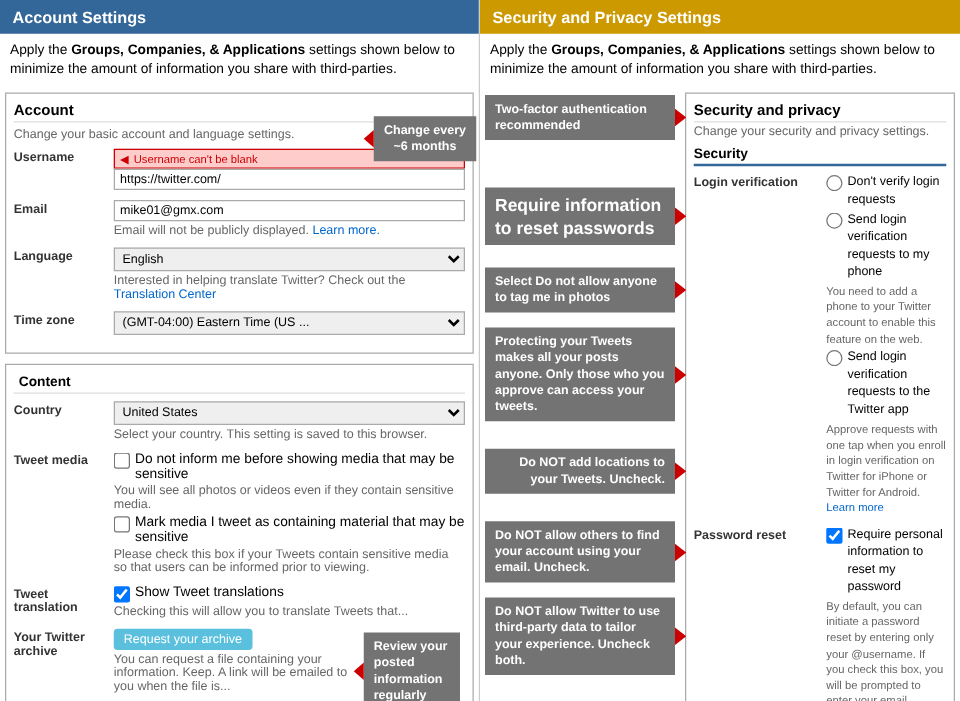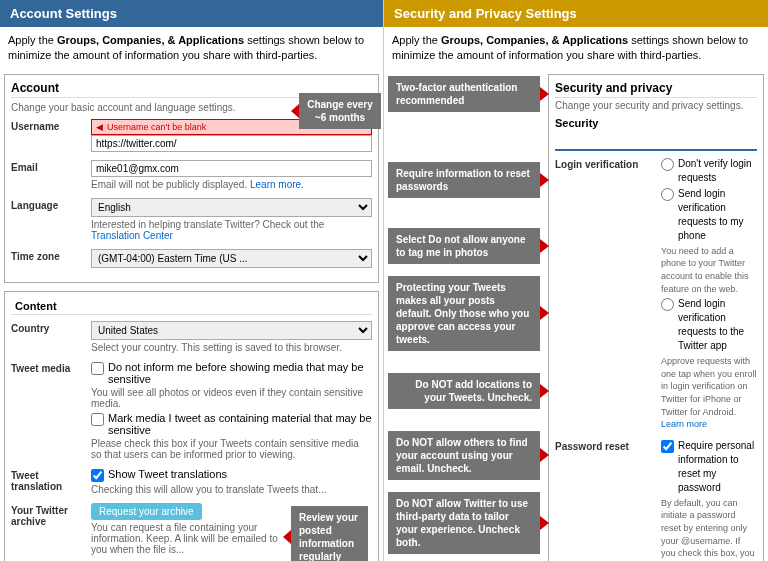--- a/index.html
+++ b/index.html
@@ -76,21 +76,21 @@
     
     .sp-box {
       border: 1px solid #aaa;
       margin: 4px;
       padding: 6px;
       background: #fff;
     }
     .sp-box-title { font-size: 12px; font-weight: bold; border-bottom: 1px solid #ddd; margin-bottom: 2px; padding-bottom: 2px; }
     .sp-box-subtitle { font-size: 10px; color: #666; margin-bottom: 6px; }
 
-    .sp-section-title { font-weight: bold; font-size: 11px; border-bottom: 2px solid #336699; padding-bottom: 20px; margin-bottom: 6px; margin-top: 4px; }
+    .sp-section-title { font-weight: bold; font-size: 11px; border-bottom: 2px solid #336699; padding-bottom: 2px; margin-bottom: 6px; margin-top: 4px; }
 
     .sp-row { display: flex; align-items: flex-start; margin-bottom: 8px; }
     .sp-label { width: 106px; font-size: 10px; font-weight: bold; color: #333; padding-top: 2px; flex-shrink: 0; }
     .sp-content { flex: 1; font-size: 10px; line-height: 1.4; }
 
     .radio-row { display: flex; align-items: flex-start; margin-bottom: 2px; }
     .radio-row input { margin-right: 4px; margin-top: 1px; flex-shrink: 0; }
 
     .sp-helper { font-size: 9px; color: #666; margin-top: 2px; }
     .sp-helper a { color: #0066cc; text-decoration: none; }
@@ -242,32 +242,32 @@
     </div>
 
     <div style="display:flex; align-items:flex-start;">
 
       <div style="width:160px; padding:4px 0; display:flex; flex-direction:column; gap:2px;">
         <div class="callout-red" style="margin:2px 4px; font-size:10px;">
           <span>Two-factor authentication recommended</span>
           <div style="position:absolute;right:-9px;top:50%;transform:translateY(-50%);width:0;height:0;border-top:7px solid transparent;border-bottom:7px solid transparent;border-left:9px solid #cc0000;"></div>
         </div>
         <div style="height:30px;"></div>
-        <div class="callout-red" style="margin:14px 4px; font-size:10px;">
+        <div class="callout-red" style="margin:2px 4px; font-size:14px;">
           <span>Require information to reset passwords</span>
           <div style="position:absolute;right:-9px;top:50%;transform:translateY(-50%);width:0;height:0;border-top:7px solid transparent;border-bottom:7px solid transparent;border-left:9px solid #cc0000;"></div>
         </div>
         <div style="height:10px;"></div>
         <div class="callout-red" style="margin:2px 4px; font-size:10px;">
           <span>Select <strong>Do not allow anyone to tag me in photos</strong></span>
           <div style="position:absolute;right:-9px;top:50%;transform:translateY(-50%);width:0;height:0;border-top:7px solid transparent;border-bottom:7px solid transparent;border-left:9px solid #cc0000;"></div>
         </div>
         <div style="height:4px;"></div>
         <div class="callout-red" style="margin:2px 4px; font-size:10px;">
-          <span>Protecting your Tweets makes all your posts default. Only those who you approve can access your tweets.</span>
+          <span>Protecting your Tweets makes all your posts anyone. Only those who you approve can access your tweets.</span>
           <div style="position:absolute;right:-9px;top:50%;transform:translateY(-50%);width:0;height:0;border-top:7px solid transparent;border-bottom:7px solid transparent;border-left:9px solid #cc0000;"></div>
         </div>
         <div style="height:4px;"></div>
         <div class="callout-red" style="margin:12px 4px; font-size:10px;text-align:right;">
           <span>Do NOT add locations to your Tweets. Uncheck.</span>
           <div style="position:absolute;right:-9px;top:50%;transform:translateY(-50%);width:0;height:0;border-top:7px solid transparent;border-bottom:7px solid transparent;border-left:9px solid #cc0000;"></div>
         </div>
         <div style="height:4px;"></div>
         <div class="callout-red" style="margin:2px 4px; font-size:10px;">
           <span>Do NOT allow others to find your account using your email. Uncheck.</span>

